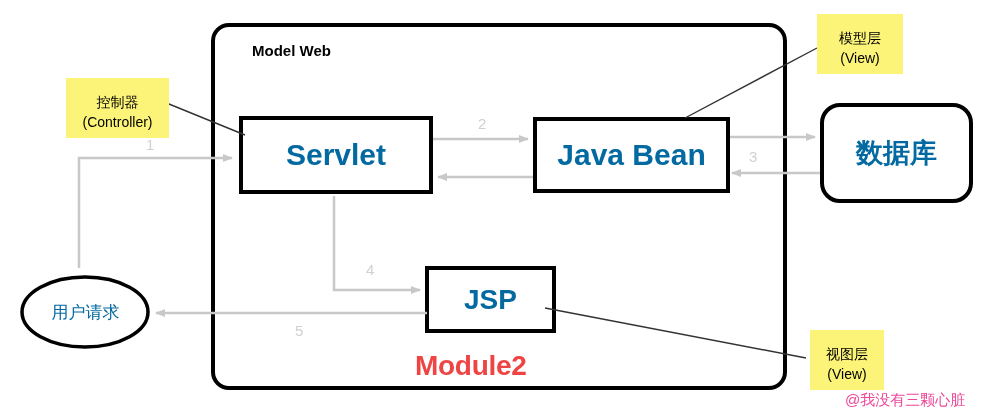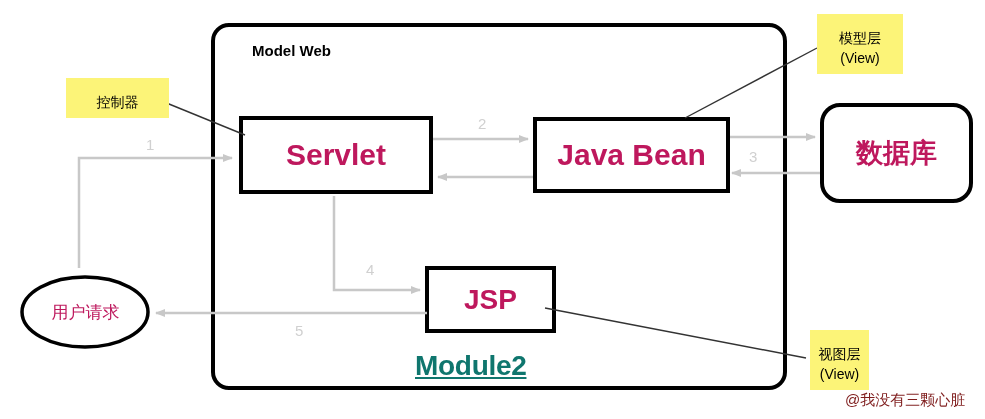--- a/index.html
+++ b/index.html
@@ -20,41 +20,40 @@
     left: 0; top: 0;
     width: 985px;
     height: 419px;
   }
   .node-label {
     position: absolute;
     display: flex;
     align-items: center;
     justify-content: center;
     text-align: right;
-    color: #be185d;
+    color: #0369a1;
     font-weight: bold;
     pointer-events: none;
   }
   #container-title {
     position: absolute;
     left: 252px;
     top: 42px;
     font-size: 15px;
     font-weight: bold;
     color: #000000;
   }
   #module-title {
     position: absolute;
     left: 415px;
     top: 350px;
     font-size: 28px;
     font-weight: bold;
-    color: #0f766e;
+    color: #ef4444;
     letter-spacing: -0.3px;
-    text-decoration: underline;
   }
   #servlet-label {
     left: 241px; top: 118px; width: 190px; height: 74px;
     font-size: 30px;
   }
   #javabean-label {
     left: 535px; top: 119px; width: 193px; height: 72px;
     font-size: 30px;
   }
   #database-label {
@@ -76,38 +75,38 @@
     color: #000000;
     font-size: 14px;
     line-height: 1.42;
     text-align: center;
     padding: 15px 6px 5px 6px;
     box-sizing: border-box;
     white-space: nowrap;
   }
   #annot-controller { left: 66px; top: 38px; width: 103px; margin-top: 40px; }
   #annot-model      { left: 817px; top: 14px; width: 86px; }
-  #annot-view       { left: 810px; top: 330px; width: 59px; }
+  #annot-view       { left: 810px; top: 330px; width: 74px; }
   .flow-num {
     position: absolute;
     color: #d0d0d0;
     font-size: 15px;
     font-weight: normal;
   }
   #num-1 { left: 146px; top: 136px; }
   #num-2 { left: 478px; top: 115px; }
   #num-3 { left: 749px; top: 148px; }
   #num-4 { left: 366px; top: 261px; }
   #num-5 { left: 295px; top: 322px; }
   #watermark {
     position: absolute;
     left: 845px;
     top: 391px;
     font-size: 15px;
-    color: #7f1d1d;
+    color: #ec4899;
     white-space: nowrap;
   }
 </style>
 </head>
 <body>
 
 <div id="canvas">
 
   <svg id="svg-layer" viewBox="0 0 985 419" xmlns="http://www.w3.org/2000/svg">
     <defs>
@@ -154,20 +153,21 @@
   <div id="javabean-label" class="node-label">Java Bean</div>
 
   <div id="jsp-label" class="node-label">JSP</div>
 
   <div id="database-label" class="node-label">数据库</div>
 
   <div id="request-label" class="node-label">用户请求</div>
 
   <div id="annot-controller" class="annot">
     <div>控制器</div>
+    <div>(Controller)</div>
   </div>
 
   <div id="annot-model" class="annot">
     <div>模型层</div>
     <div>(View)</div>
   </div>
 
   <div id="annot-view" class="annot">
     <div>视图层</div>
     <div>(View)</div>

